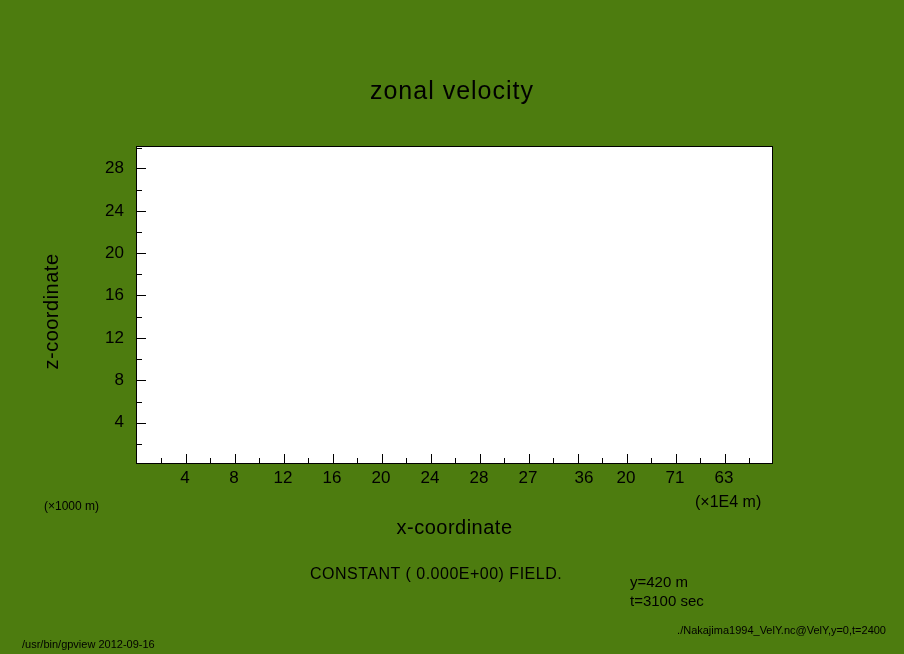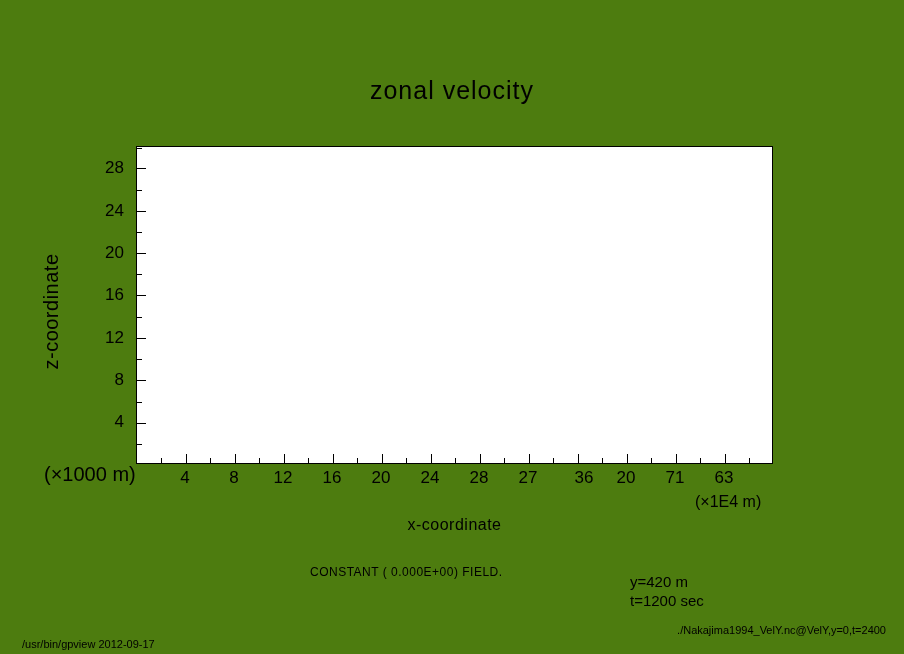--- a/index.html
+++ b/index.html
@@ -69,55 +69,55 @@
     color: #000;
   }
 
   
   .xlabel {
     position: absolute;
     left: 136px;
     top: 516px;
     width: 637px;
     text-align: center;
-    font-size: 16px;
+    font-size: 20px;
     letter-spacing: 0.5px;
   }
   .ylabel {
     position: absolute;
     left: -49px;
     top: 300px;
     width: 200px;
     text-align: center;
     font-size: 20px;
     letter-spacing: 0.5px;
     transform: rotate(-90deg);
     transform-origin: center center;
   }
 
   
   .zunits {
     position: absolute;
     left: 44px;
-    top: 463px;
-    font-size: 20px;
+    top: 499px;
+    font-size: 12px;
   }
   .xunits {
     position: absolute;
     left: 695px;
     top: 493px;
     font-size: 16px;
   }
 
   
   .constant-note {
     position: absolute;
     left: 310px;
     top: 565px;
-    font-size: 12px;
+    font-size: 16px;
     letter-spacing: 0.5px;
   }
   .slice-info {
     position: absolute;
     left: 630px;
     top: 572px;
     font-size: 15px;
     line-height: 19px;
   }
 
@@ -213,19 +213,19 @@
 
   <div class="xlabel">x-coordinate</div>
   <div class="ylabel">z-coordinate</div>
 
   <div class="zunits">(×1000 m)</div>
   <div class="xunits">(×1E4 m)</div>
 
   <div class="constant-note">CONSTANT (  0.000E+00) FIELD.</div>
   <div class="slice-info">
     <div>y=420 m</div>
-    <div>t=1200 sec</div>
+    <div>t=3100 sec</div>
   </div>
 
-  <div class="footer-left">/usr/bin/gpview  2012-09-17</div>
+  <div class="footer-left">/usr/bin/gpview  2012-09-16</div>
   <div class="footer-right">./Nakajima1994_VelY.nc@VelY,y=0,t=2400</div>
 
 </div>
 
 </body></html>

